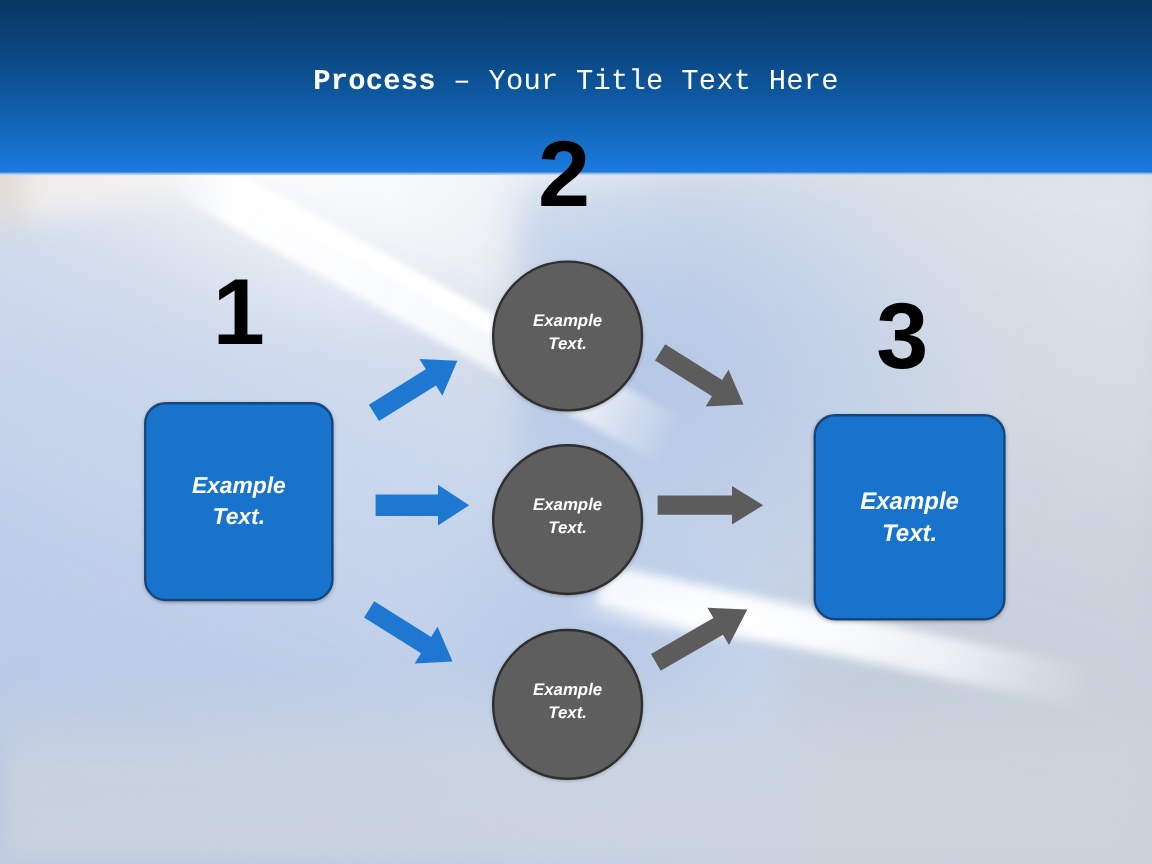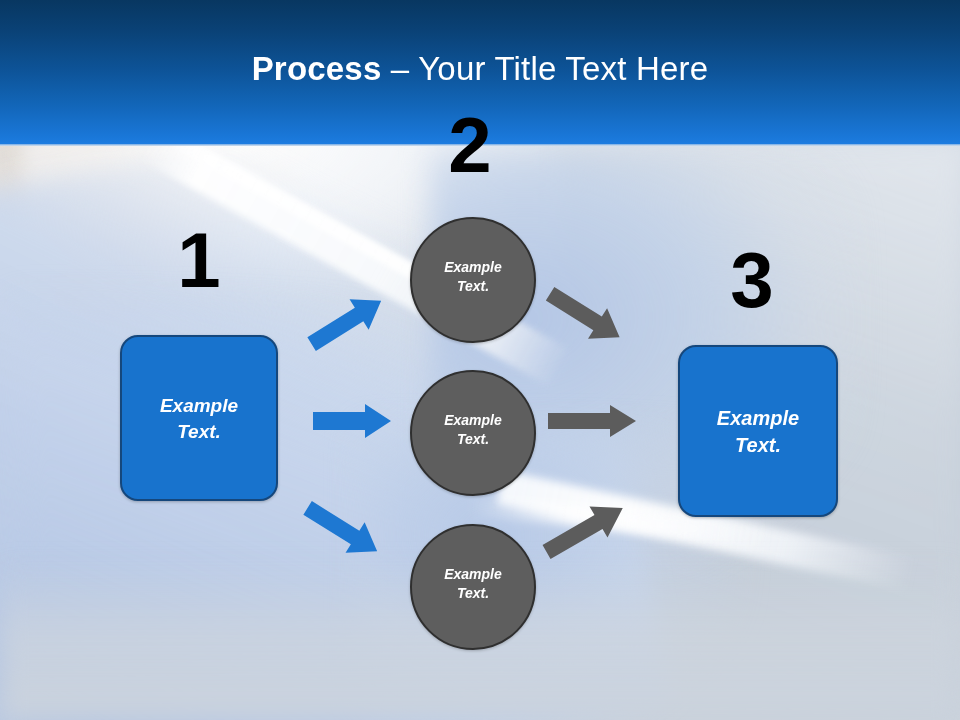--- a/index.html
+++ b/index.html
@@ -123,24 +123,25 @@
     position: absolute;
     left: 0; top: 144px; width: 960px; height: 2px;
     background: linear-gradient(180deg,#6fa8e6 0%, #d9e3ec 100%);
   }
   .title {
     position: absolute;
     left: 0; top: 49px;
     width: 960px;
     text-align: center;
     color: #ffffff;
-    font-size: 33px;
+    font-size: 24px;
     line-height: 40px;
     letter-spacing: 0.2px;
     white-space: nowrap;
+    font-family: Liberation Mono, monospace;
   }
   .title .strong { font-weight: bold; }
   .title .rest { font-weight: normal; }
 
   
   .step-num {
     position: absolute;
     color: #000000;
     font-weight: bold;
     font-size: 78px;

